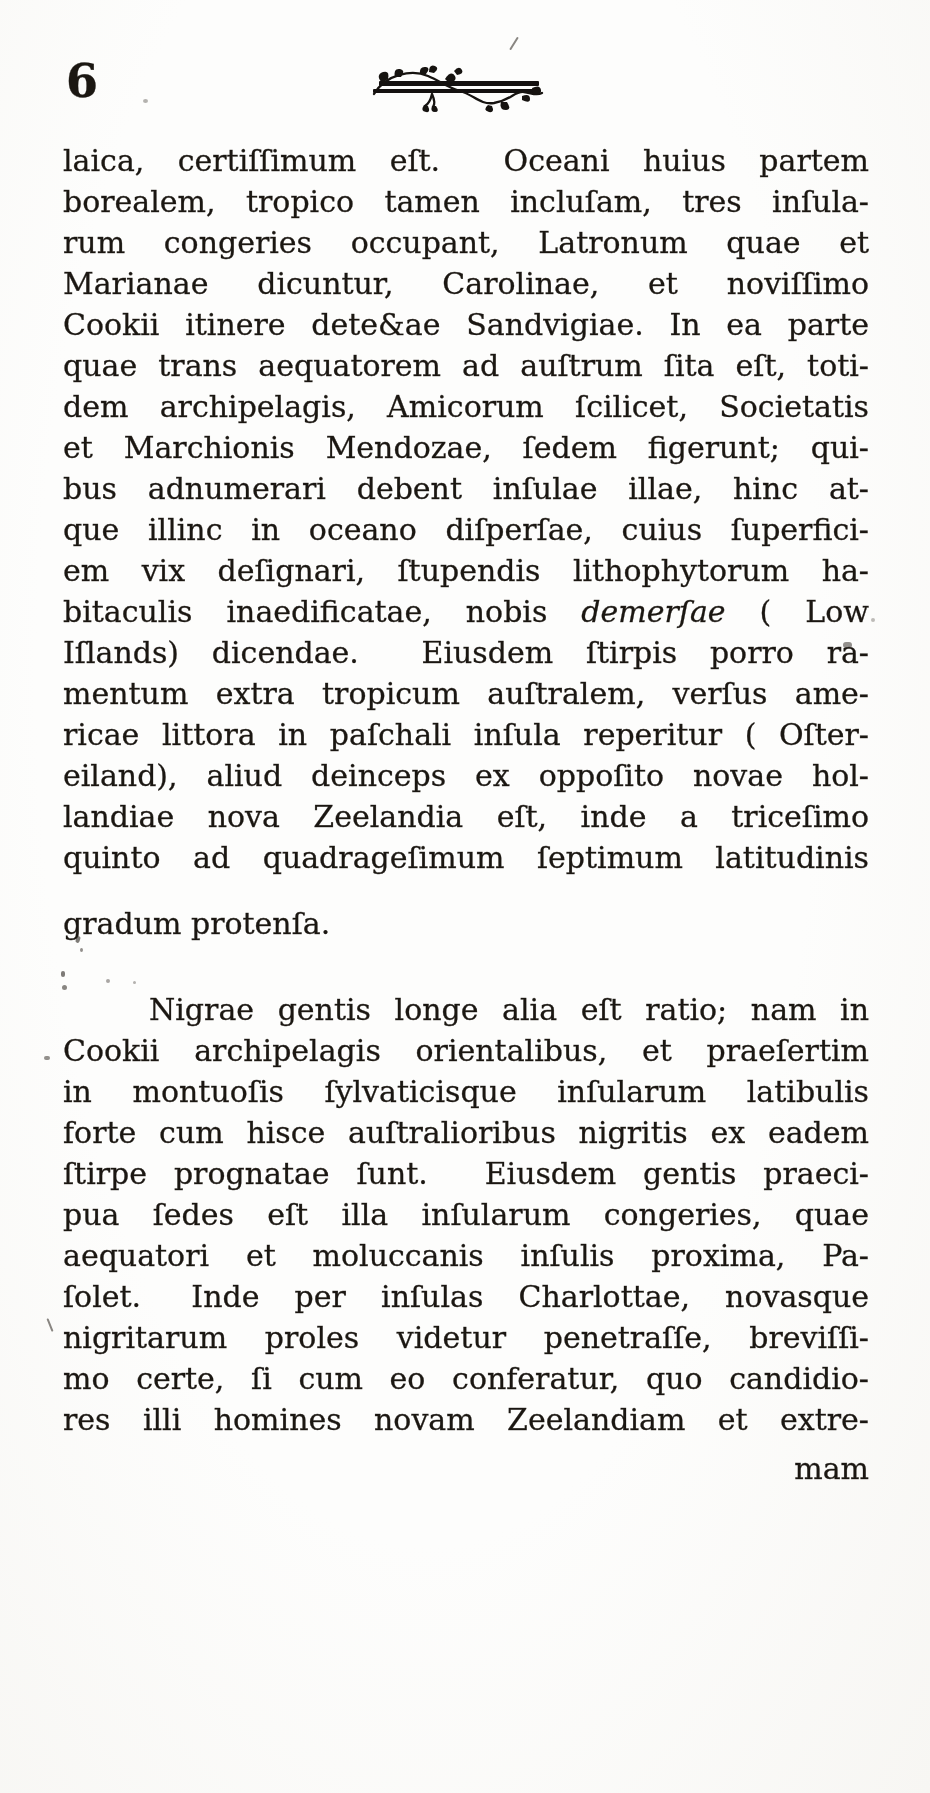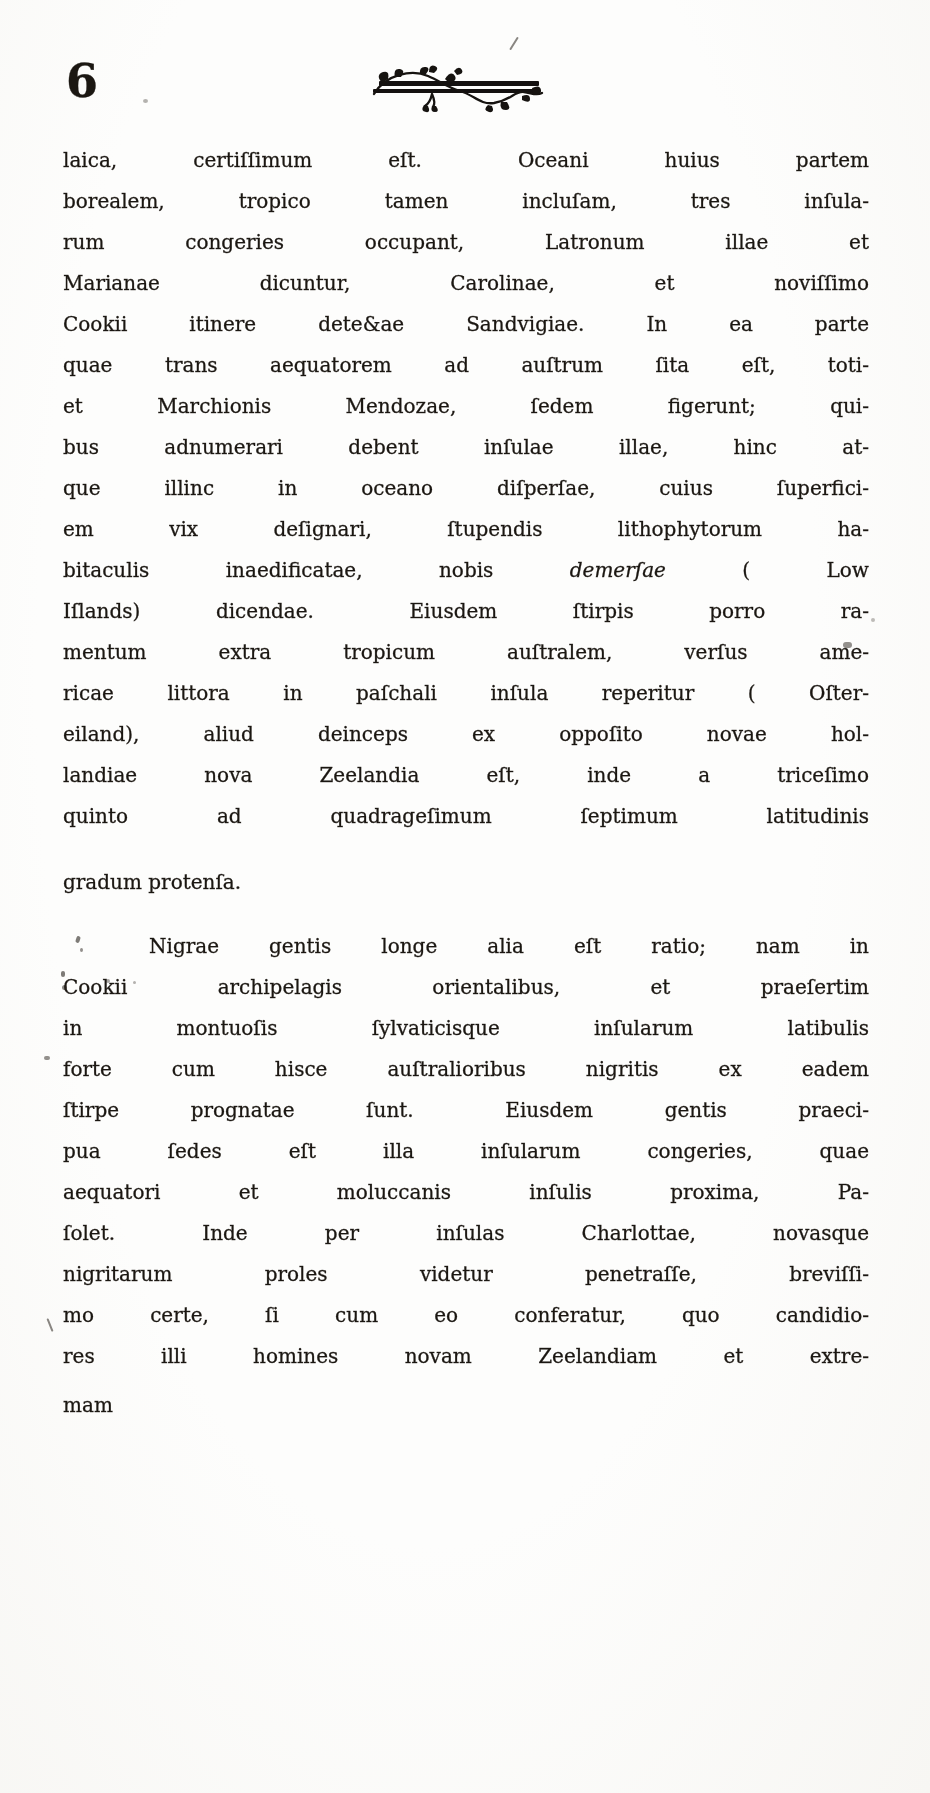--- a/index.html
+++ b/index.html
@@ -17,29 +17,29 @@
     position:absolute;left:66px;top:58px;
     font-size:46px;font-weight:700;line-height:1;
     -webkit-text-stroke:0.4px rgba(27,23,18,.75);
   }
   .ornament{position:absolute;left:372px;top:64px;width:172px;height:50px;}
   .ornament path.leaf{fill:#161310;stroke:none;}
   .ornament path.vine{fill:none;stroke:#161310;stroke-width:2.3;stroke-linecap:round;}
   .ornament rect{fill:#141110;}
   .text-block{
     position:absolute;left:63px;top:140px;width:806px;
-    font-size:20px;line-height:41px;
+    font-size:30px;line-height:41px;
     -webkit-text-stroke:0.35px rgba(27,23,18,.8);
   }
   .line{text-align:justify;text-align-last:justify;white-space:normal;}
   .line.no-just{text-align-last:left;margin-top:25px;}
   .line.indent{text-indent:86px;}
-  .para-gap{margin-top:23px;}
+  .para-gap{margin-top:45px;}
   .it{font-style:italic;}
-  .catchword{margin-top:8px;}
+  .catchword{margin-top:8px;text-align:right;}
   .speck{position:absolute;background:#2a241e;border-radius:50%;}
   .s1{left:143px;top:99px;width:5px;height:4px;opacity:.35;}
   .s2{left:513px;top:36px;width:2px;height:15px;border-radius:1px;transform:rotate(32deg);opacity:.55;}
   .s3{left:76px;top:936px;width:4px;height:7px;border-radius:2px;transform:rotate(18deg);opacity:.6;}
   .s4{left:80px;top:948px;width:3px;height:4px;opacity:.5;}
   .s5{left:61px;top:971px;width:4px;height:6px;border-radius:2px;opacity:.6;}
   .s6{left:62px;top:985px;width:5px;height:5px;opacity:.55;}
   .s7{left:106px;top:979px;width:4px;height:4px;opacity:.4;}
   .s8{left:133px;top:981px;width:3px;height:3px;opacity:.35;}
   .s9{left:44px;top:1056px;width:6px;height:4px;border-radius:2px;opacity:.5;}
@@ -73,24 +73,25 @@
       <path class="leaf" d="M150,32 q8,-3 8,3 q0,5 -8,1 z"></path>
       <path class="leaf" d="M160,24 q8,-4 9,2 q1,5 -8,3 z"></path>
     </svg>
   </div>
 
   <div class="text-block">
     <div id="paras">
         <div class="para">
           <div class="line"><span>laica, certiſſimum eſt.  Oceani huius partem</span></div>
           <div class="line"><span>borealem, tropico tamen incluſam, tres inſula-</span></div>
-          <div class="line"><span>rum congeries occupant, Latronum illae et</span></div>
+          <div class="line"><span>rum congeries occupant, Latronum quae et</span></div>
           <div class="line"><span>Marianae dicuntur, Carolinae, et noviſſimo</span></div>
           <div class="line"><span>Cookii itinere dete&amp;ae Sandvigiae. In ea parte</span></div>
           <div class="line"><span>quae trans aequatorem ad auſtrum ſita eſt, toti-</span></div>
+          <div class="line"><span>dem archipelagis, Amicorum ſcilicet, Societatis</span></div>
           <div class="line"><span>et Marchionis Mendozae, ſedem figerunt; qui-</span></div>
           <div class="line"><span>bus adnumerari debent inſulae illae, hinc at-</span></div>
           <div class="line"><span>que illinc in oceano diſperſae, cuius ſuperfici-</span></div>
           <div class="line"><span>em vix deſignari, ſtupendis lithophytorum ha-</span></div>
           <div class="line"><span>bitaculis inaedificatae, nobis </span><span class="it">demerſae</span><span> ( Low</span></div>
           <div class="line"><span>Iſlands) dicendae.  Eiusdem ſtirpis porro ra-</span></div>
           <div class="line"><span>mentum extra tropicum auſtralem, verſus ame-</span></div>
           <div class="line"><span>ricae littora in paſchali inſula reperitur ( Oſter-</span></div>
           <div class="line"><span>eiland), aliud deinceps ex oppoſito novae hol-</span></div>
           <div class="line"><span>landiae nova Zeelandia eſt, inde a triceſimo</span></div>

